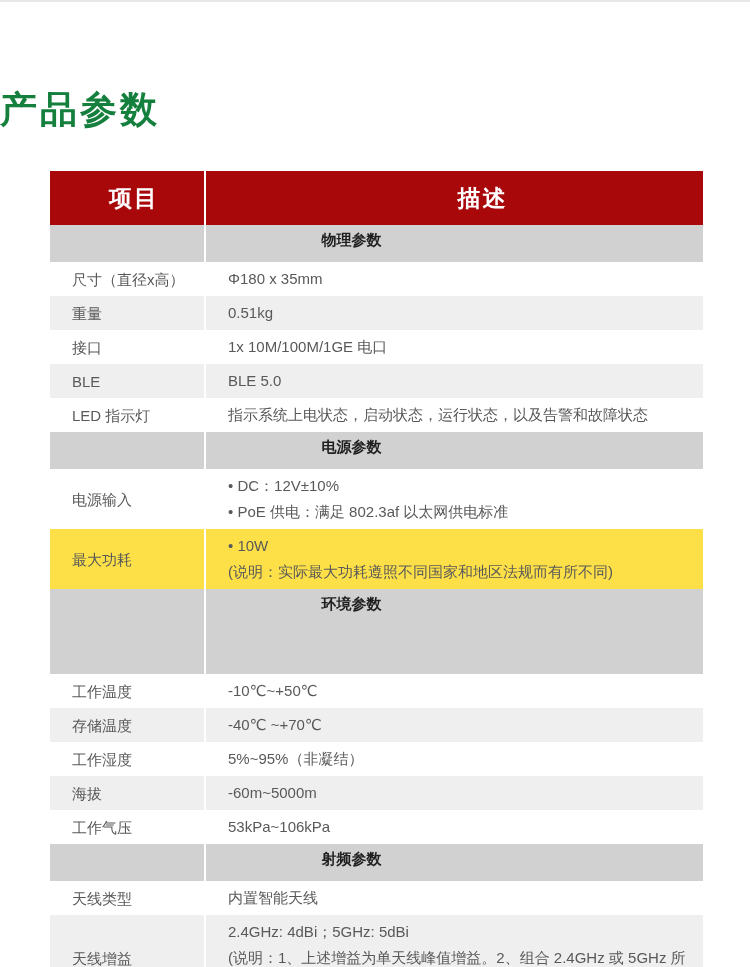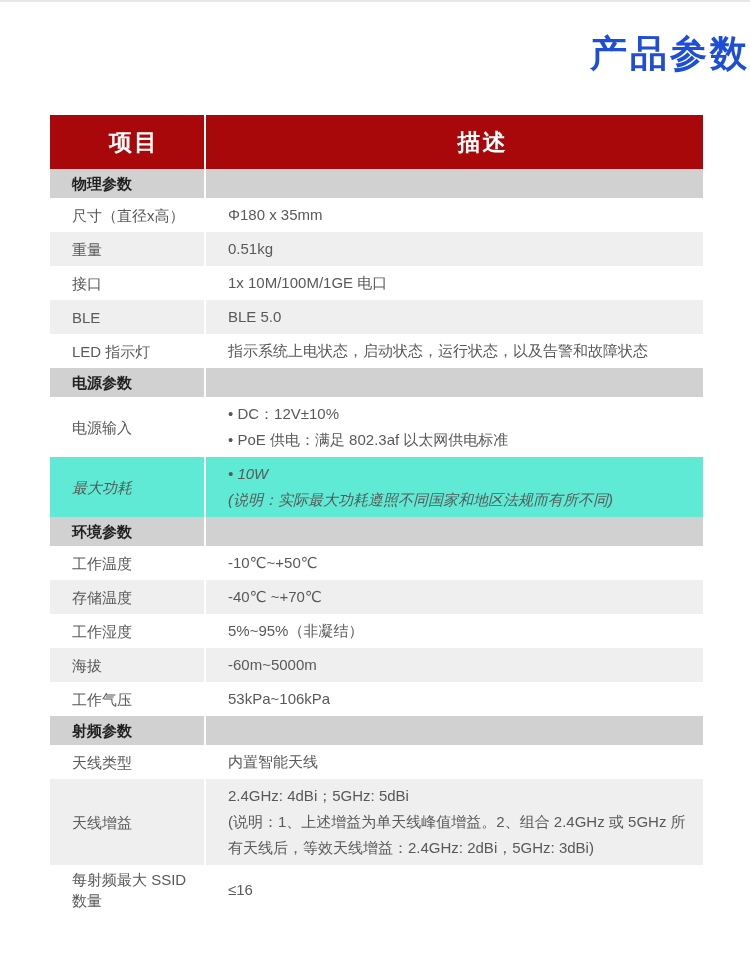--- a/index.html
+++ b/index.html
@@ -10,26 +10,26 @@
     height: 967px;
     overflow: hidden;
     font-family: "Liberation Sans", "DejaVu Sans", sans-serif;
   }
   .top-line {
     width: 100%;
     height: 2px;
     background: #e7e7e7;
   }
   .page-title {
-    margin-top: 30px;
-    text-align: right;
+    margin-top: 86px;
+    text-align: left;
     font-size: 37px;
     line-height: 44px;
     font-weight: bold;
-    color: #1d4ed8;
+    color: #15803d;
     letter-spacing: 3px;
   }
   .spec-table {
     position: relative;
     width: 653px;
     margin: 39px 0 0 50px;
   }
   .col-divider {
     position: absolute;
     left: 154px;
@@ -62,20 +62,21 @@
     align-items: center;
     background: #ffffff;
     min-height: 33px;
   }
   .row.alt {
     background: #efefef;
   }
   .row.section {
     background: #d1d1d1;
     min-height: 29px;
+    flex-direction: column;
   }
   .cell-label {
     width: 154px;
     box-sizing: border-box;
     padding: 4px 6px 4px 22px;
     font-size: 15px;
     line-height: 21px;
     color: #595959;
   }
   .row.section .cell-label {
@@ -134,21 +135,21 @@
 
   <div class="row section" style="background: rgb(209, 209, 209);">
     <div class="cell-label">电源参数</div>
     <div class="cell-value"></div>
   </div>
   <div class="row">
     <div class="cell-label">电源输入</div>
     <div class="cell-value">• DC：12V±10%
 • PoE 供电：满足 802.3af 以太网供电标准</div>
   </div>
-  <div class="row alt" style="background: #5eead4; font-style: italic;">
+  <div class="row alt" style="background: #fde047;">
     <div class="cell-label">最大功耗</div>
     <div class="cell-value">• 10W
 (说明：实际最大功耗遵照不同国家和地区法规而有所不同)</div>
   </div>
 
   <div class="row section" style="background: rgb(209, 209, 209); gap: 48px;">
     <div class="cell-label">环境参数</div>
     <div class="cell-value"></div>
   </div>
   <div class="row">

